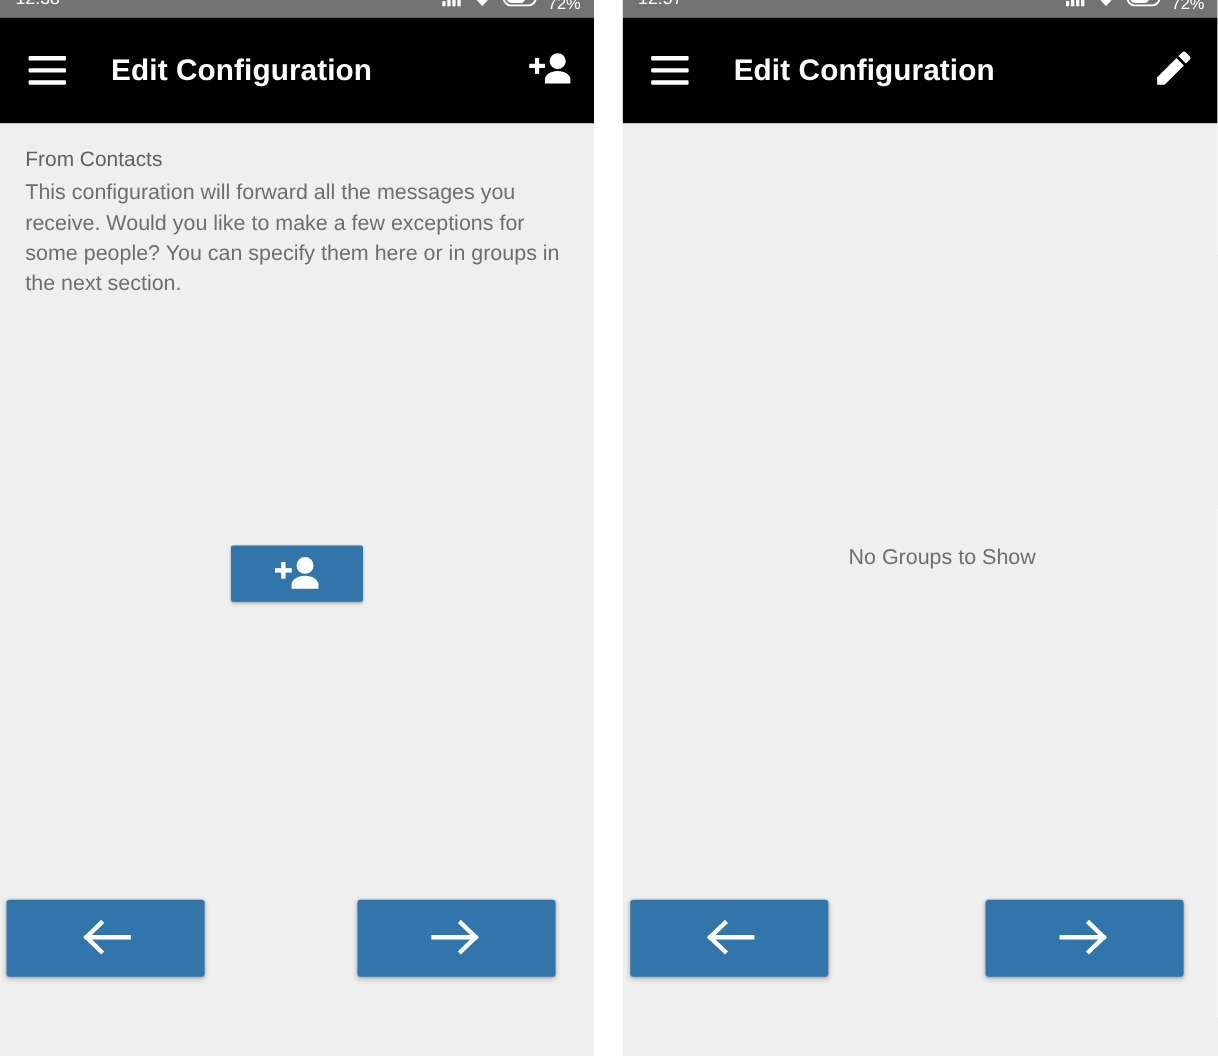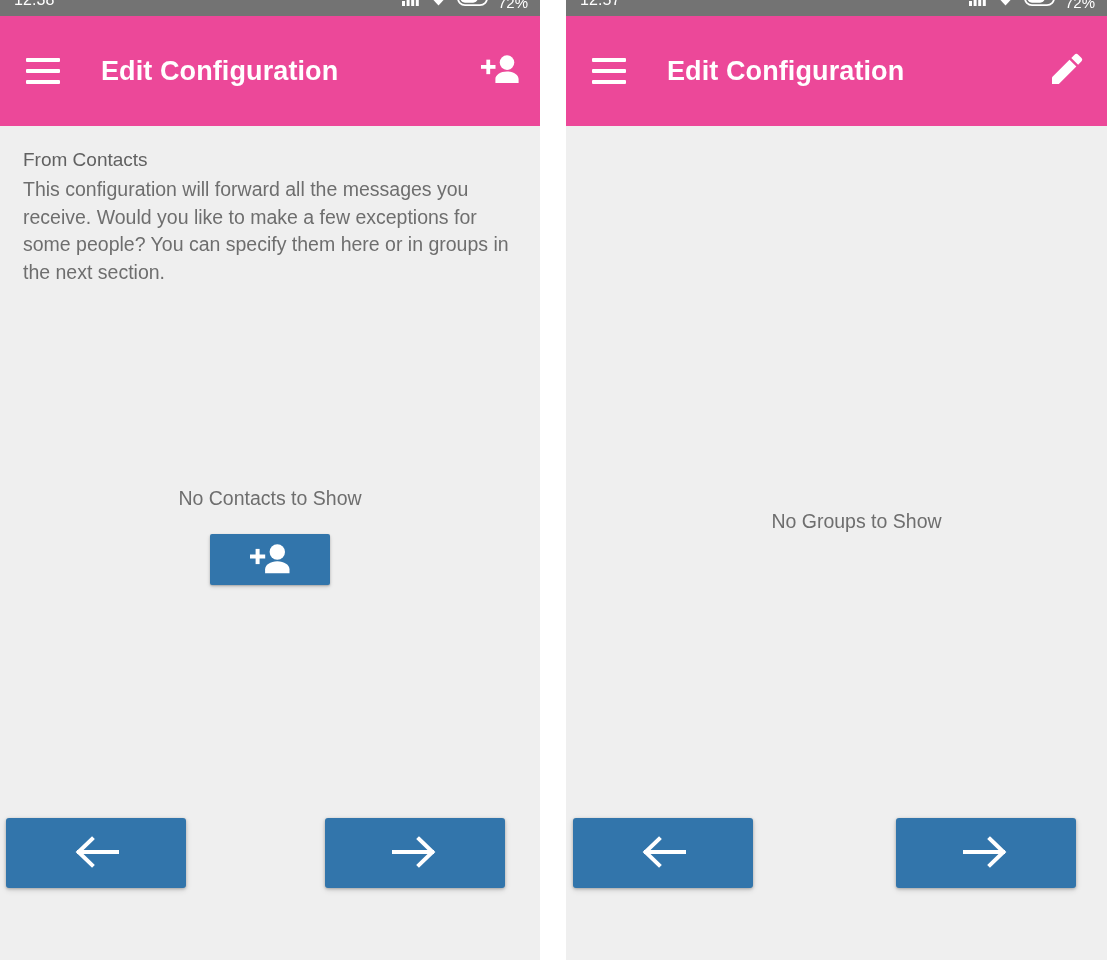--- a/index.html
+++ b/index.html
@@ -55,23 +55,23 @@
   }
   .status-battery-text {
     font-size: 15px;
     line-height: 1;
     margin-left: 1px;
   }
   .ic { display: block; }
 
   
   .app-bar {
-    height: 110px;
+    height: 96px;
     flex: none;
-    background: #ec4899;
+    background: #000000;
     display: flex;
     align-items: center;
     padding: 0 18px 0 26px;
     box-sizing: border-box;
     justify-content: center;
   }
   .hamburger {
     width: 34px;
     height: 26px;
     display: flex;
@@ -237,21 +237,20 @@
           </svg>
         </span>
       </div>
     </div>
 
     <div class="content">
       <h2 class="section-title">From Contacts</h2>
       <p class="section-desc">This configuration will forward all the messages you receive. Would you like to make a few exceptions for some people? You can specify them here or in groups in the next section.</p>
 
       <div class="empty-state">
-        <div class="empty-text">No Contacts to Show</div>
         <button class="add-btn">
           <span class="ic">
             <svg width="40" height="31" viewBox="0 0 40 31">
               <rect x="0" y="11.5" width="15.2" height="4" fill="#fff"></rect>
               <rect x="5.6" y="5.9" width="4" height="15.2" fill="#fff"></rect>
               <circle cx="27.3" cy="9" r="7.7" fill="#fff"></circle>
               <path d="M27.3 18.3c-6.9 0-12.2 3.8-12.2 8v3.9h24.4v-3.9c0-4.2-5.3-8-12.2-8z" fill="#fff"></path>
             </svg>
           </span>
         </button>

